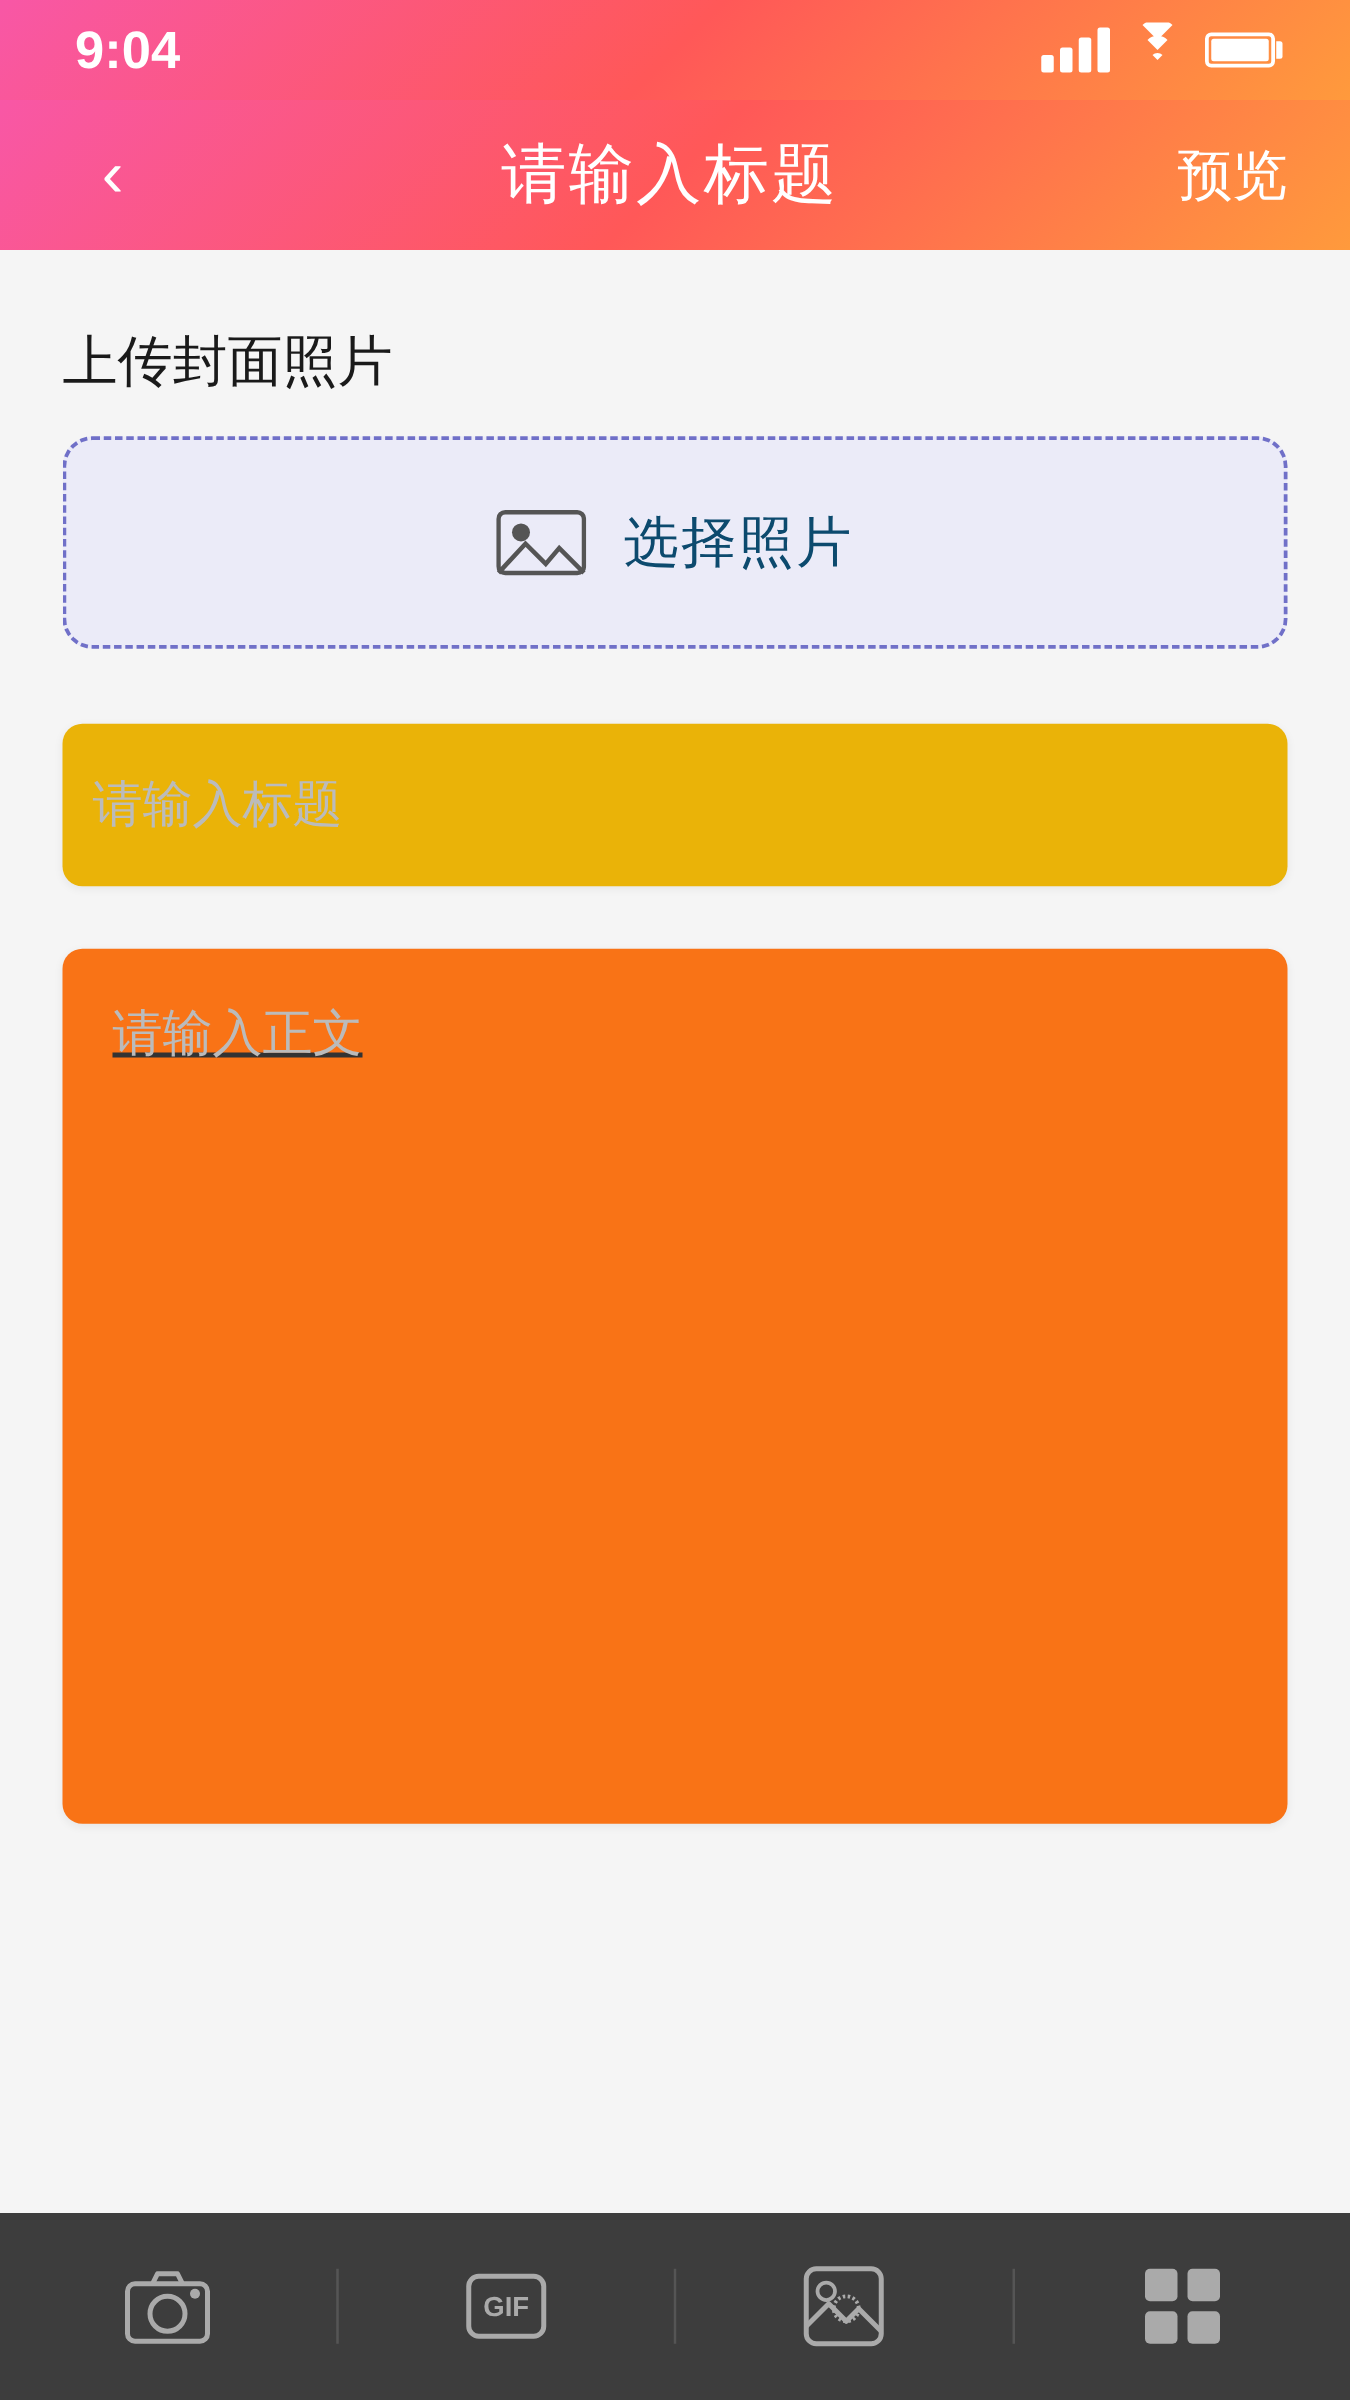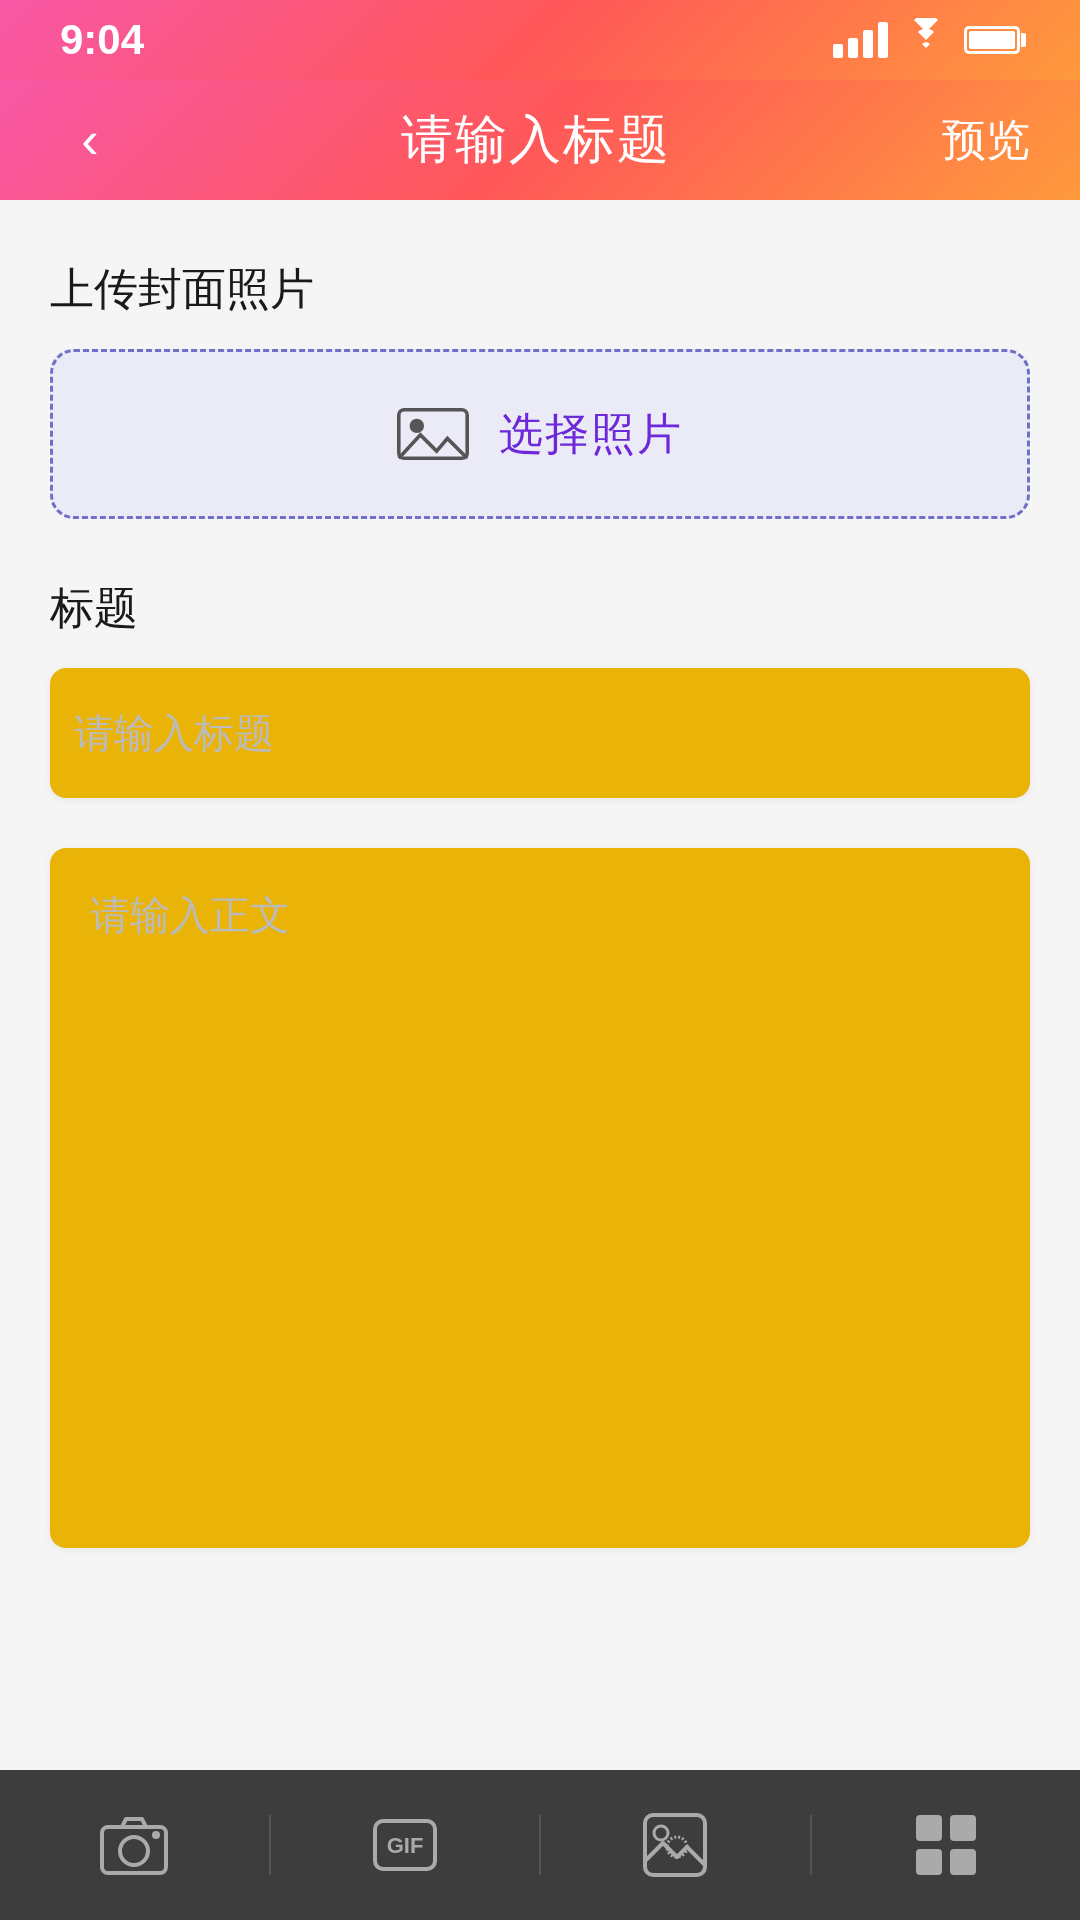--- a/index.html
+++ b/index.html
@@ -153,21 +153,21 @@
       display: flex;
       align-items: center;
       justify-content: center;
       gap: 30px;
       cursor: pointer;
       margin-bottom: 60px;
     }
 
     .photo-upload-text {
       font-size: 44px;
-      color: #6d28d9;
+      color: #0c4a6e;
       letter-spacing: 2px;
     }
 
     
     .input-section {
       margin-bottom: 50px;
     }
 
     .title-input {
       width: 100%;
@@ -182,30 +182,31 @@
       box-shadow: 0 2px 8px rgba(0,0,0,0.06);
     }
 
     .title-input::placeholder {
       color: #bbb;
     }
 
     .body-input {
       width: 100%;
       height: 700px;
-      background: #eab308;
+      background: #f97316;
       border: none;
       border-radius: 16px;
       padding: 40px;
       font-size: 40px;
       color: #333;
       outline: none;
       resize: none;
       box-shadow: 0 2px 8px rgba(0,0,0,0.06);
       font-family: -apple-system, 'PingFang SC', 'Helvetica Neue', sans-serif;
+      text-decoration: underline;
     }
 
     .body-input::placeholder {
       color: #bbb;
     }
 
     
     .bottom-toolbar {
       width: 100%;
       height: 150px;
@@ -287,21 +288,20 @@
       <svg class="icon-svg" viewBox="0 0 80 70" fill="#555">
         <rect x="2" y="8" width="76" height="54" rx="6" ry="6" fill="none" stroke="#555" stroke-width="4"></rect>
         <circle cx="22" cy="26" r="8" fill="#555"></circle>
         <polyline points="2,62 26,36 44,54 56,40 78,62" fill="none" stroke="#555" stroke-width="4"></polyline>
       </svg>
     </div>
     <span class="photo-upload-text">选择照片</span>
   </div>
 
   <div class="input-section">
-    <div class="section-label">标题</div>
     <input class="title-input" type="text" placeholder="请输入标题" style="">
   </div>
 
   <div class="input-section">
     <textarea class="body-input" placeholder="请输入正文" style=""></textarea>
   </div>
 
 </div>
 
 <div class="bottom-toolbar">

